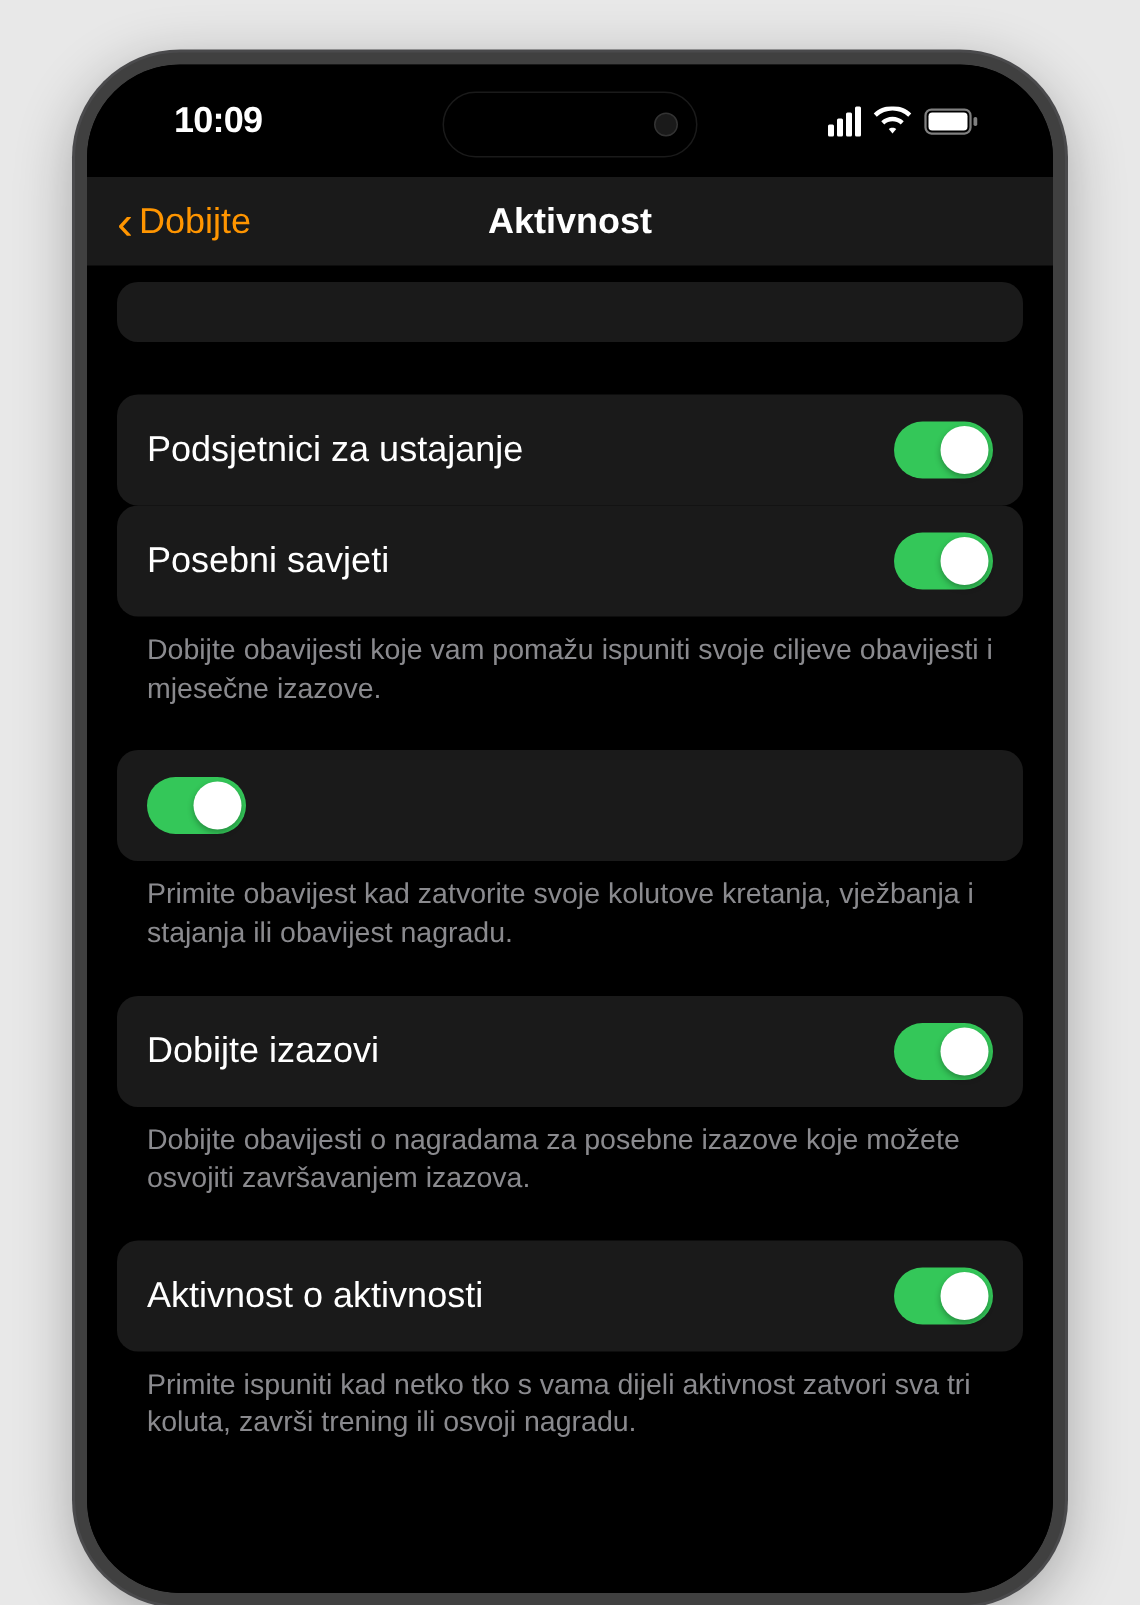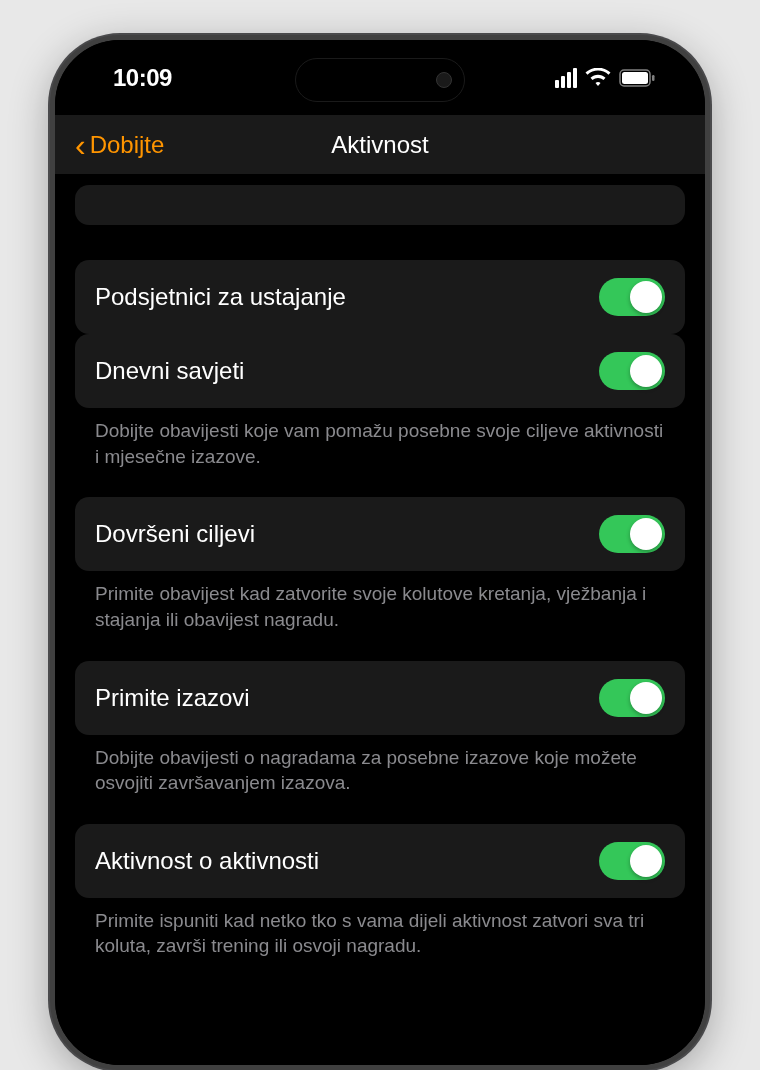--- a/index.html
+++ b/index.html
@@ -15,21 +15,21 @@
       display: flex;
       align-items: flex-start;
       justify-content: center;
       padding-top: 35px;
     }
     .phone-frame {
       width: 660px;
       height: 1035px;
       background: #000;
       border-radius: 70px;
-      border: 5px solid #404040;
+      border: 8px solid #404040;
       box-shadow: 0 0 0 2px #4a4a4c, 0 10px 40px rgba(0,0,0,0.3);
       position: relative;
       overflow: hidden;
     }
     .phone-frame::before {
       content: '';
       position: absolute;
       left: -14px;
       top: 260px;
       width: 4px;
@@ -124,21 +124,21 @@
       font-size: 32px;
       line-height: 1;
       font-weight: 500;
     }
     .nav-title {
       position: absolute;
       left: 50%;
       transform: translateX(-50%);
       color: #fff;
       font-size: 24px;
-      font-weight: 400;
+      font-weight: 700;
     }
     .content {
       padding: 0 20px;
       padding-top: 10px;
     }
     .spacer-top {
       height: 40px;
       background: #1a1a1a;
       border-radius: 14px;
       margin-bottom: 35px;
@@ -228,33 +228,32 @@
 
     <div class="content">
       <div class="spacer-top"></div>
 
       <div class="setting-row">
         <span class="setting-label">Podsjetnici za ustajanje</span>
         <div class="toggle"></div>
       </div>
 
       <div class="setting-row">
-        <span class="setting-label">Dnevni savjeti</span>
-        <div class="toggle"></div>
-      </div>
-      <div class="setting-desc">Dobijte obavijesti koje vam pomažu posebne svoje ciljeve aktivnosti i mjesečne izazove.</div>
-
-      <div class="setting-row">
-        <span class="setting-label">Dovršeni ciljevi</span>
+        <span class="setting-label">Posebni savjeti</span>
+        <div class="toggle"></div>
+      </div>
+      <div class="setting-desc">Dobijte obavijesti koje vam pomažu ispuniti svoje ciljeve obavijesti i mjesečne izazove.</div>
+
+      <div class="setting-row">
         <div class="toggle"></div>
       </div>
       <div class="setting-desc">Primite obavijest kad zatvorite svoje kolutove kretanja, vježbanja i stajanja ili obavijest nagradu.</div>
 
       <div class="setting-row">
-        <span class="setting-label">Primite izazovi</span>
+        <span class="setting-label">Dobijte izazovi</span>
         <div class="toggle"></div>
       </div>
       <div class="setting-desc">Dobijte obavijesti o nagradama za posebne izazove koje možete osvojiti završavanjem izazova.</div>
 
       <div class="setting-row">
         <span class="setting-label">Aktivnost o aktivnosti</span>
         <div class="toggle"></div>
       </div>
       <div class="setting-desc">Primite ispuniti kad netko tko s vama dijeli aktivnost zatvori sva tri koluta, završi trening ili osvoji nagradu.</div>
 

